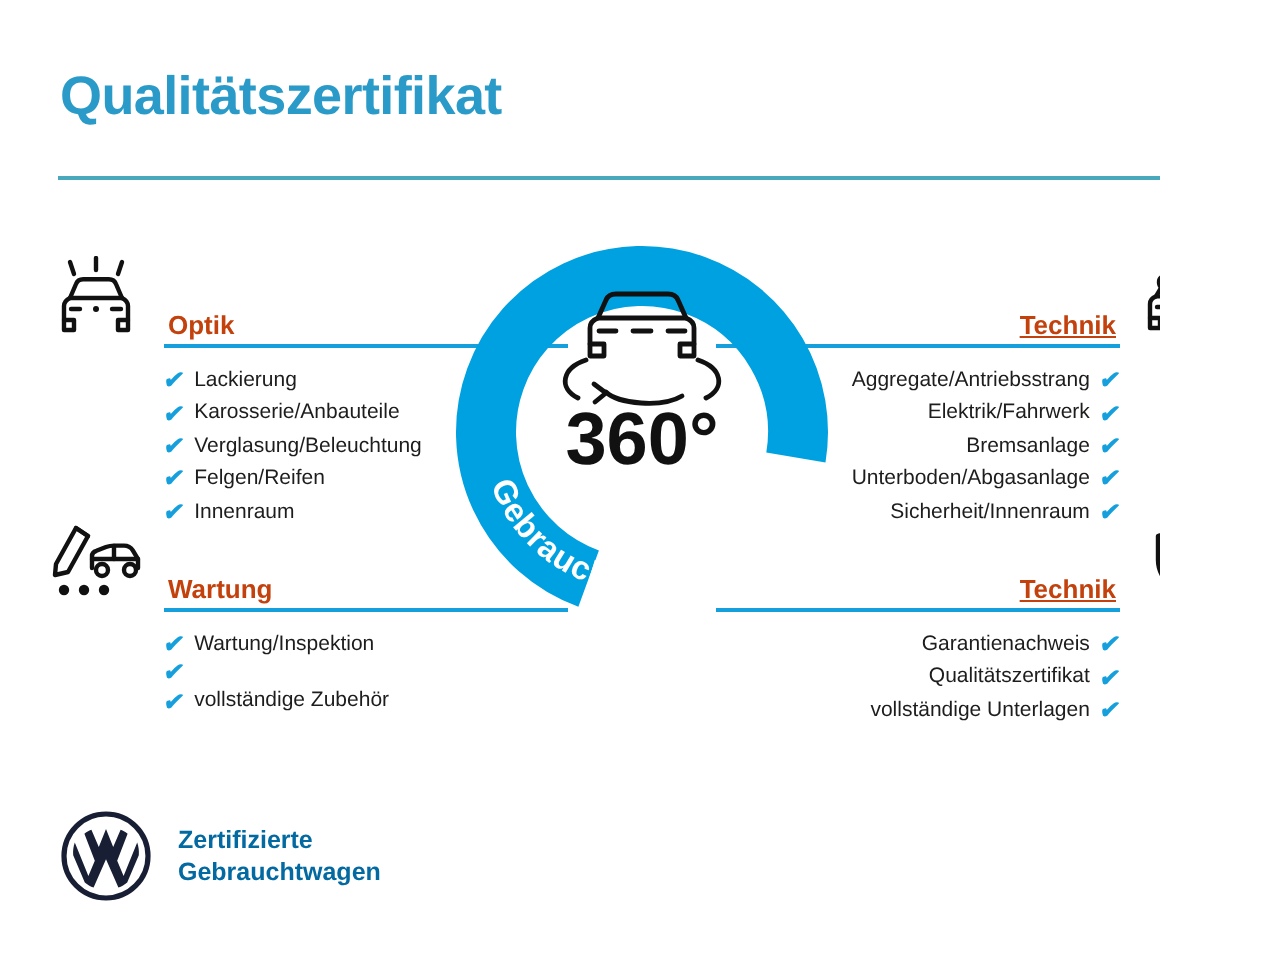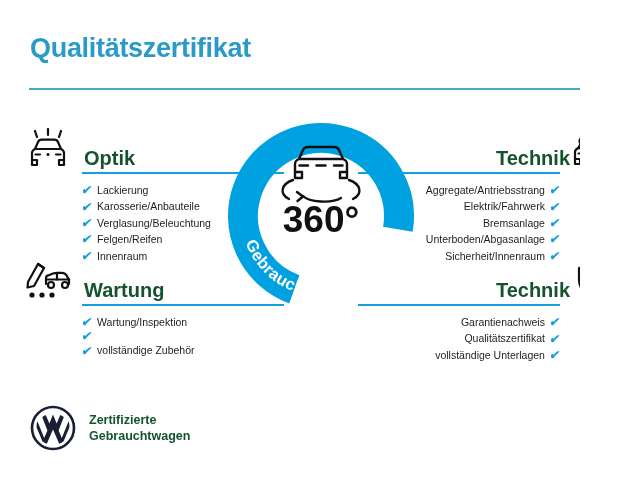--- a/index.html
+++ b/index.html
@@ -46,27 +46,27 @@
   .sec-technik  { left: 388px; top: 128px; width: 230px; }
   .sec-garantie { left: 388px; top: 260px; width: 230px; }
 
   .sec-head {
     position: relative;
     height: 44px;
   }
   .sec-title {
     position: absolute;
     bottom: 2px;
-    font-size: 20px;
+    font-size: 13px;
     font-weight: bold;
-    color: #14532d;
+    color: #c2410c;
     white-space: nowrap;
   }
   .left-sec .sec-title  { left: 60px; }
-  .right-sec .sec-title { right: 48px; }
+  .right-sec .sec-title { right: 60px; text-decoration: underline; }
 
   .sec-rule {
     position: absolute;
     height: 2px;
     background: #159fdd;
   }
   .left-sec  .sec-rule { left: 58px;  right: -30px; top: 44px; }
   .right-sec .sec-rule { right: 58px; left: -30px;  top: 44px; }
 
   .sec-icon {
@@ -126,21 +126,21 @@
     top: 405px;
     display: flex;
     align-items: center;
   }
   .vw-mark { width: 46px; height: 46px; }
   .vw-mark svg { display: block; }
   .footer-text {
     margin-left: 13px;
     font-size: 12.5px;
     font-weight: bold;
-    color: #14532d;
+    color: #0369a1;
     line-height: 16px;
   }
   .footer-text div { white-space: nowrap; }
 </style>
 </head>
 <body>
 
 <div id="page">
 
   <div class="page-title">Qualitätszertifikat</div>

